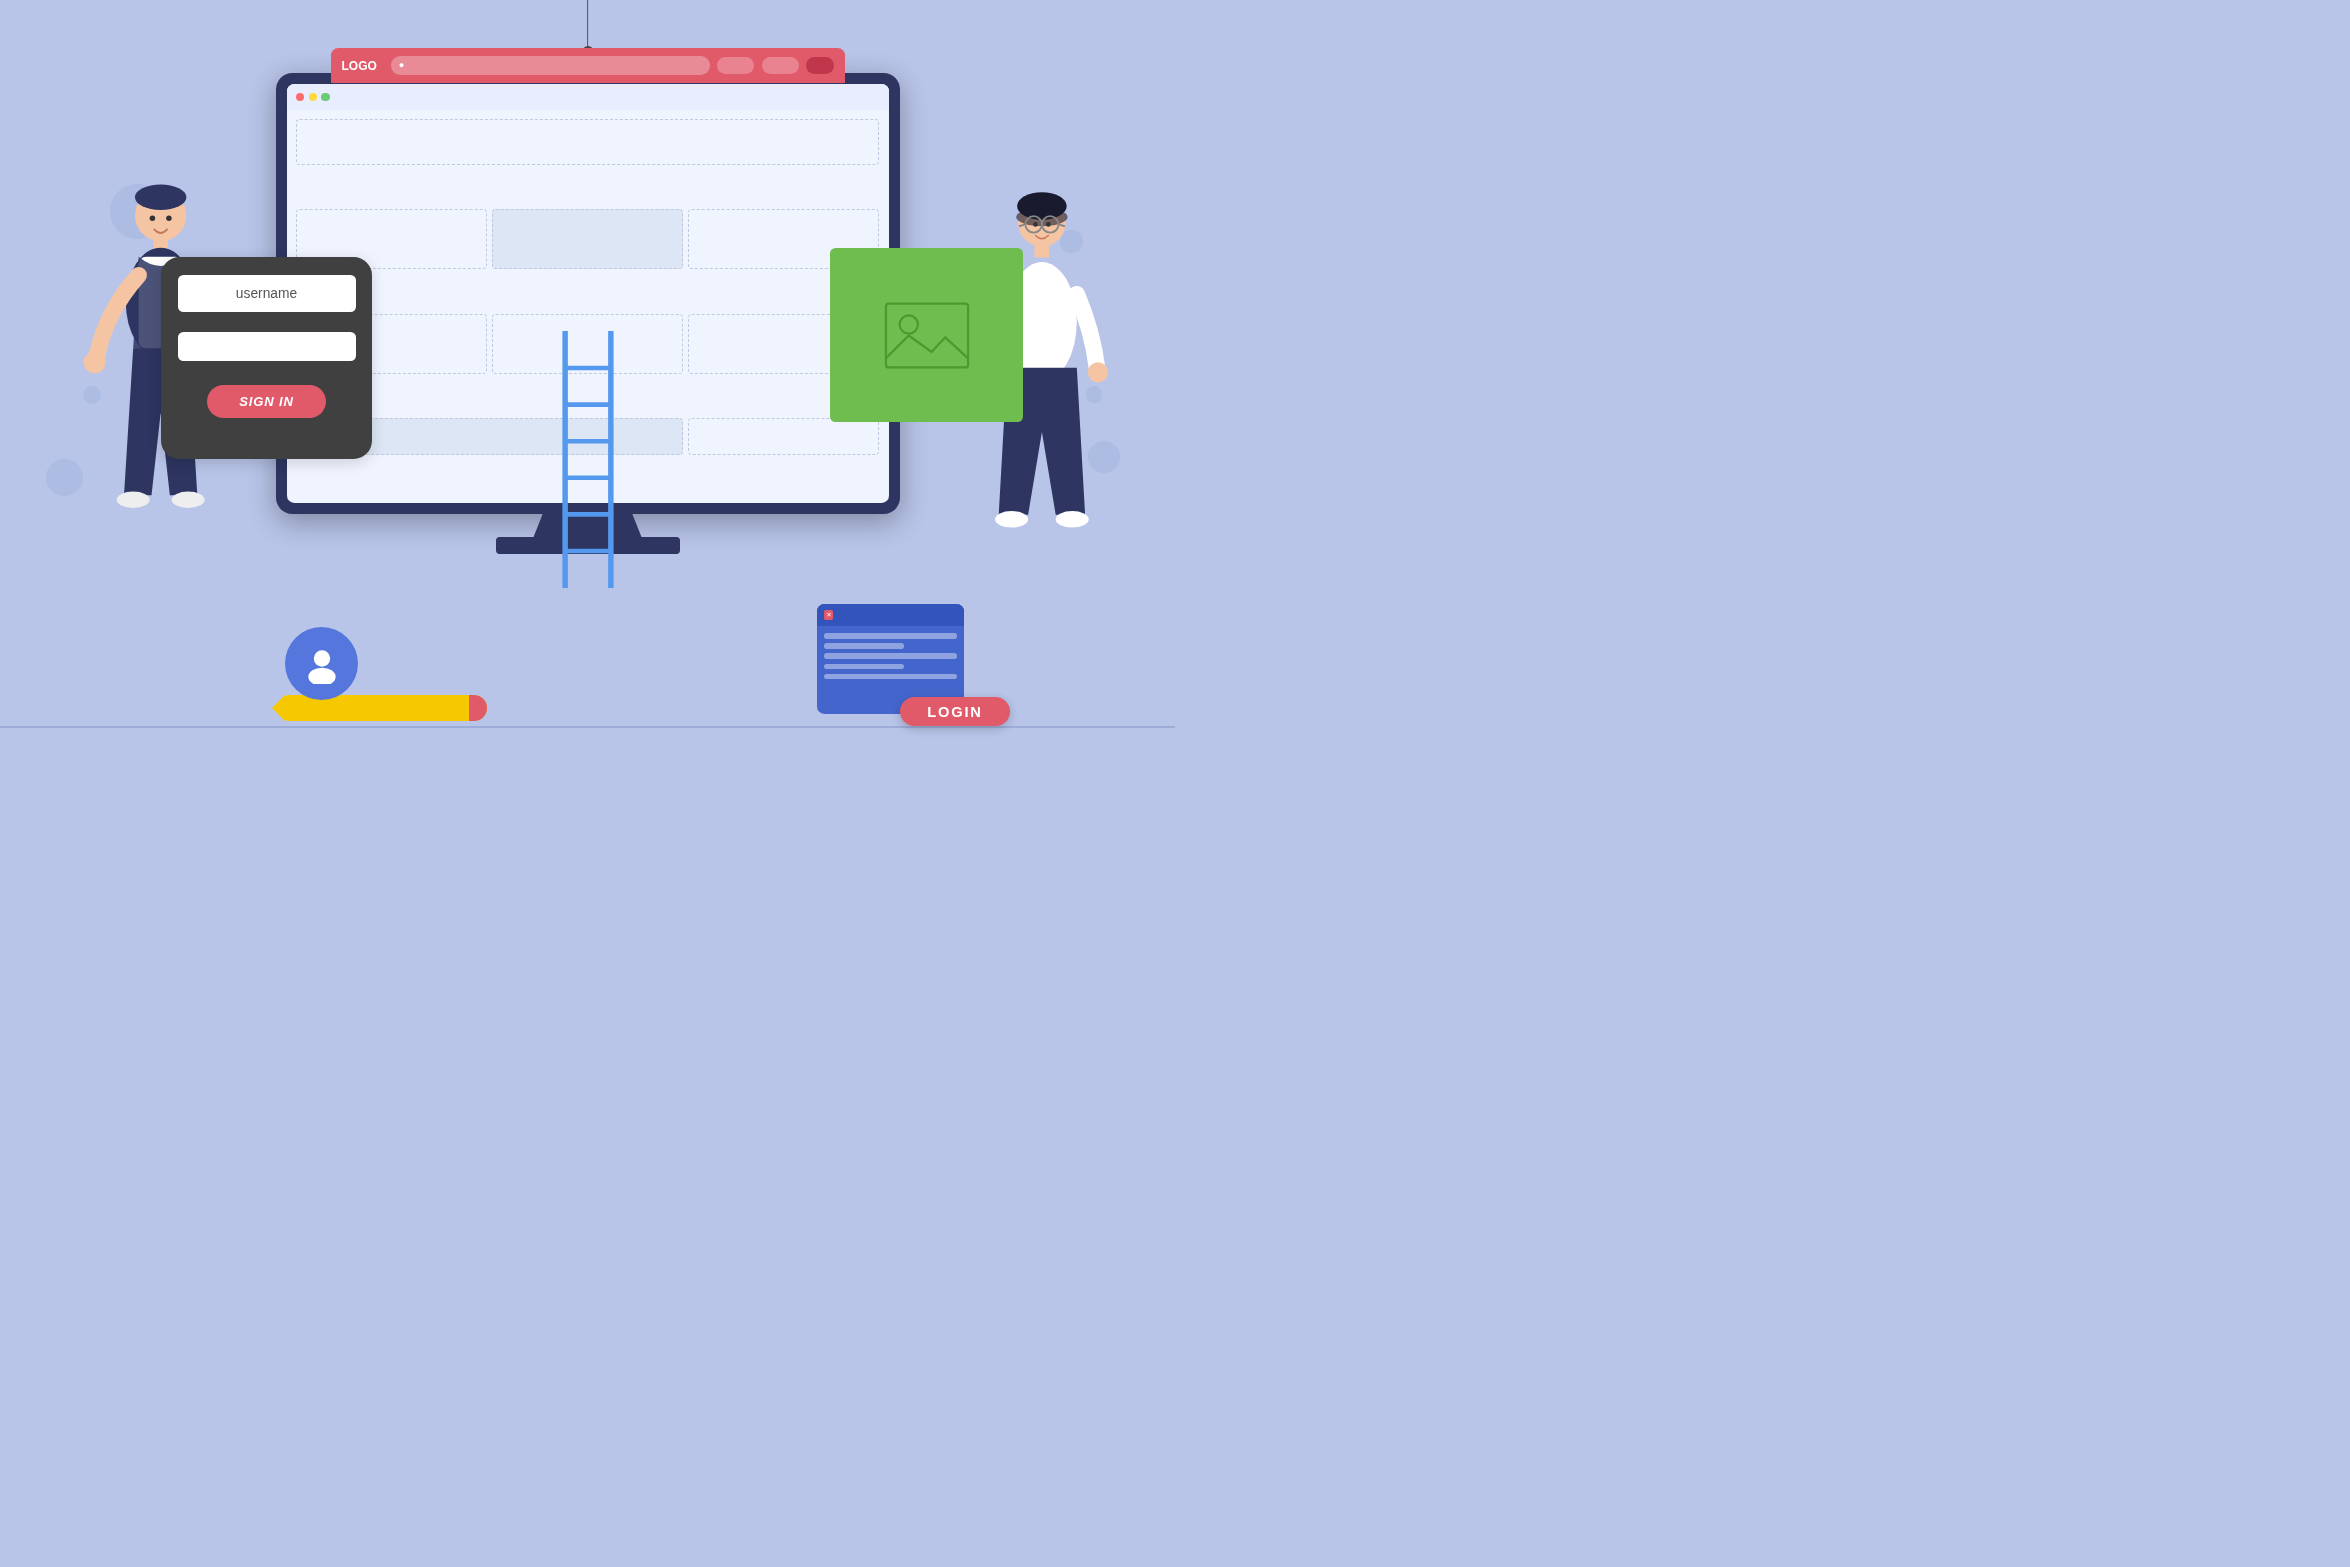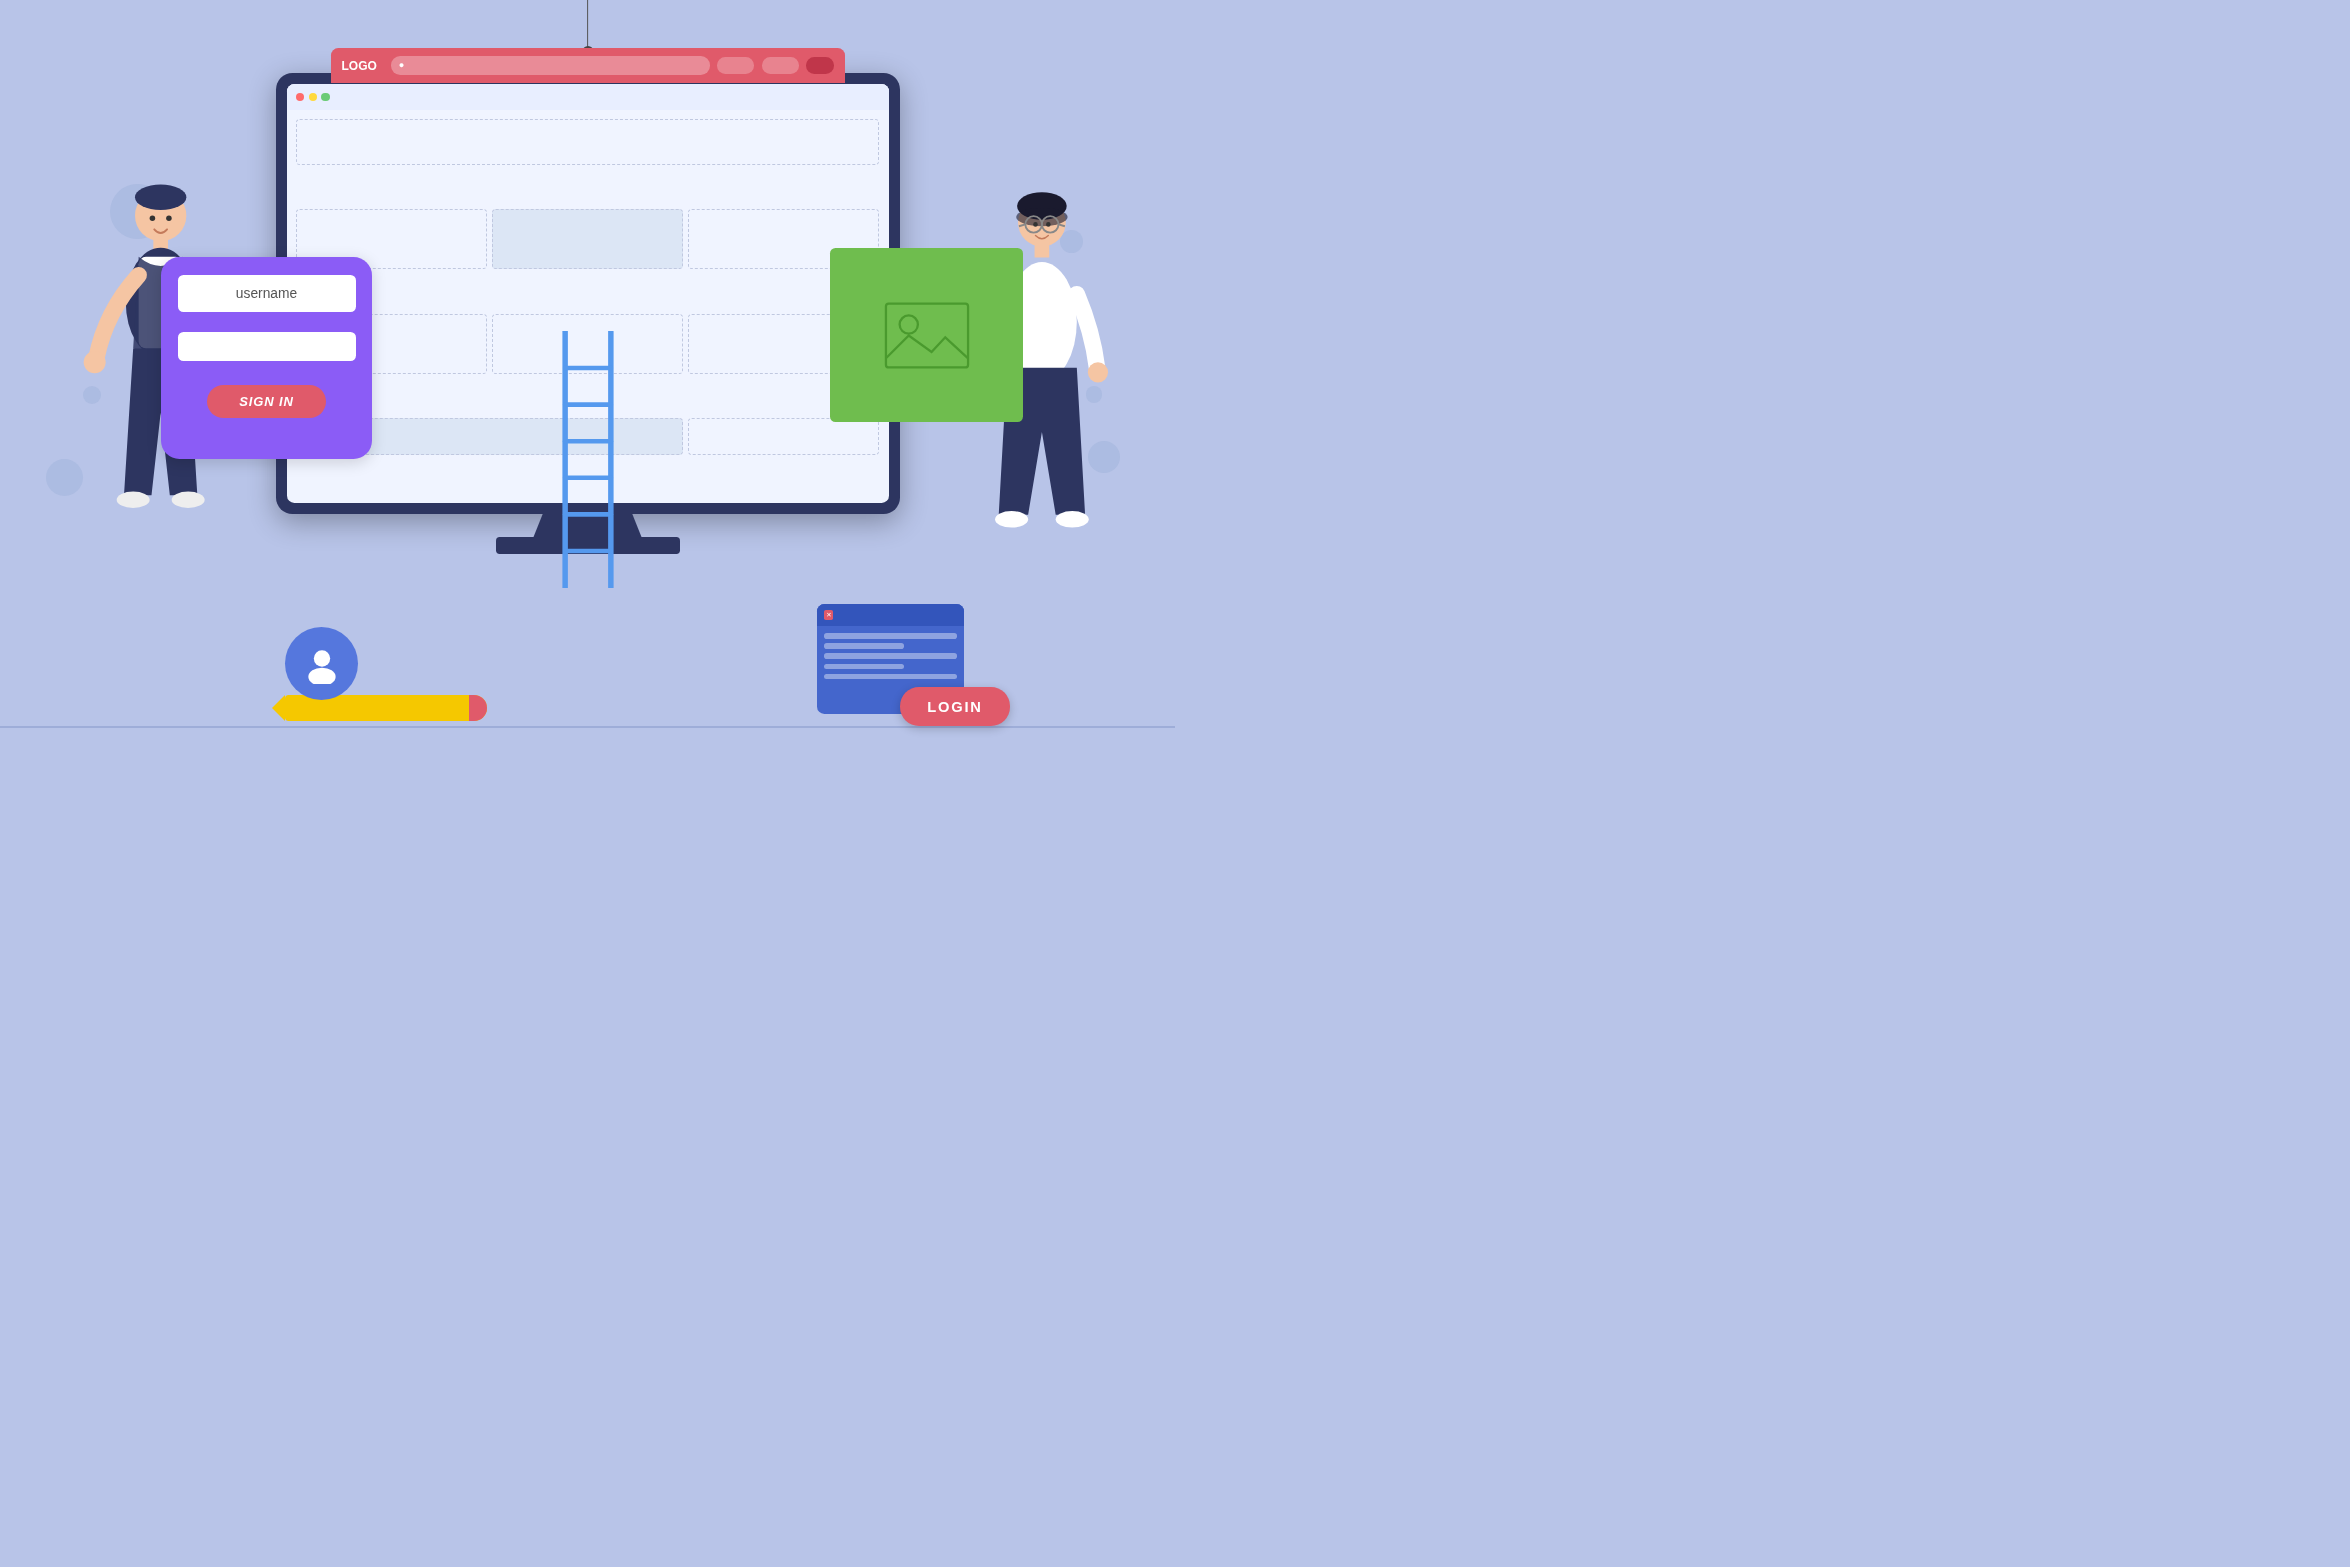--- a/index.html
+++ b/index.html
@@ -169,21 +169,21 @@
       background: #444;
     }
 
     
     .login-card {
       position: absolute;
       left: 161px;
       top: 257px;
       width: 211px;
       height: 202px;
-      background: #8b5cf6;
+      background: #404040;
       border-radius: 18.4px;
       padding: 18.4px 16.5px;
       display: flex;
       flex-direction: column;
       gap: 20px;
       z-index: 10;
       box-shadow: 0 3.7px 14.7px rgba(0,0,0,0.15);
     }
     .login-username-field {
       width: 100%;
@@ -369,21 +369,21 @@
       border-radius: 2.8px;
     }
     .dialog-line.short { width: 60%; }
 
     
     .login-btn-pill {
       position: absolute;
       right: 165px;
       bottom: 57px;
       width: 110px;
-      height: 39px;
+      height: 29px;
       background: #e05a6a;
       border-radius: 19px;
       display: flex;
       align-items: center;
       justify-content: center;
       z-index: 9;
       box-shadow: 0 2.8px 9.2px rgba(0,0,0,0.2);
     }
     .login-btn-text {
       color: white;

